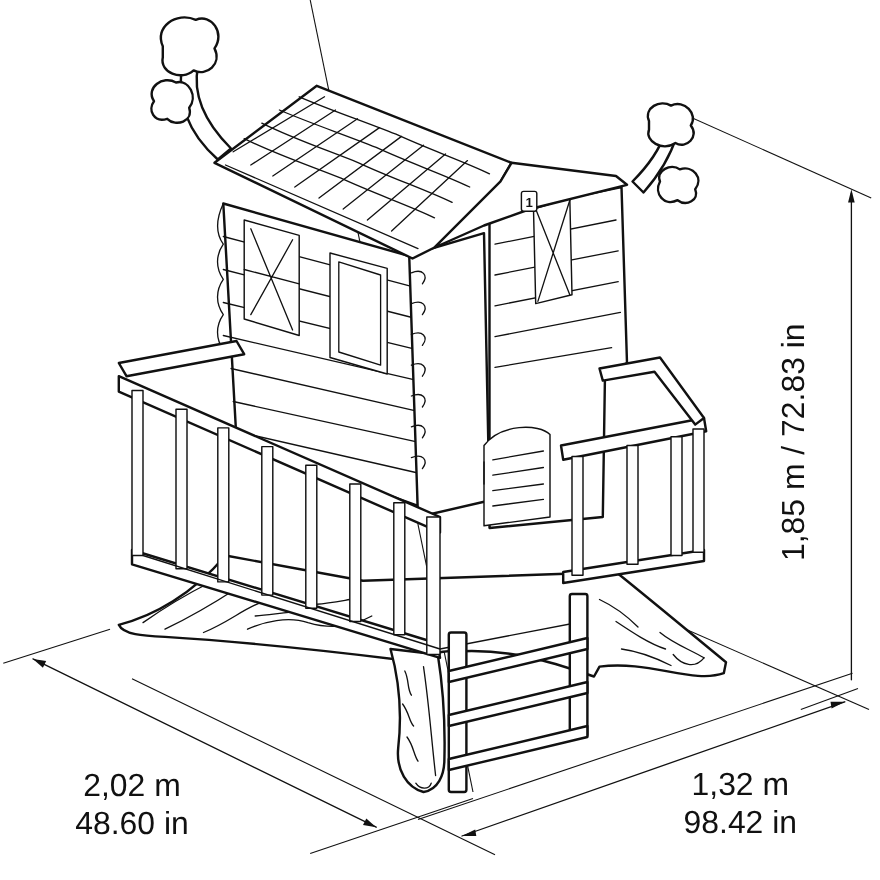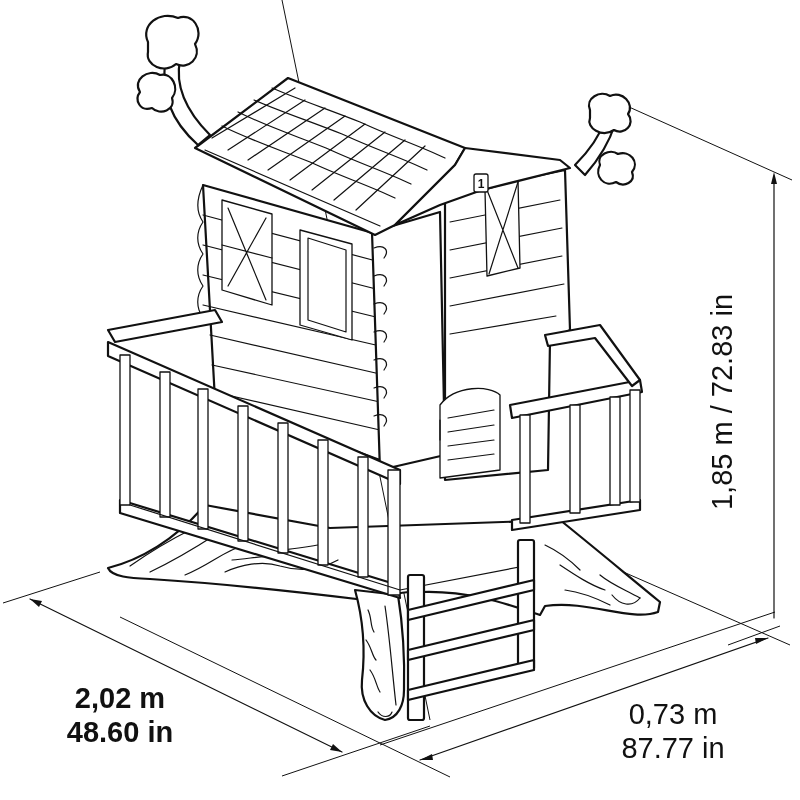--- a/index.html
+++ b/index.html
@@ -1,19 +1,19 @@
 <!DOCTYPE html>
 <html><head>
   <meta charset="utf-8">
   <style>
     html, body { margin: 0; padding: 0; background: #ffffff; }
     body { width: 800px; height: 800px; position: relative; overflow: hidden; font-family: "Liberation Sans", sans-serif; }
     #stage { position: absolute; left: 0; top: 0; width: 800px; height: 800px; }
     .dim-label { position: absolute; color: #111111; font-family: "Liberation Sans", sans-serif; font-size: 29px; line-height: 34px; text-align: center; white-space: nowrap; }
-    #lbl-width { left: 50px; top: 681px; width: 140px; font-weight: bold; }
+    #lbl-width { left: 50px; top: 698px; width: 140px; }
     #lbl-depth { left: 598px; top: 697px; width: 150px; }
     #lbl-height { left: 722px; top: 402px; width: 300px; transform: translate(-150px, -17px) rotate(-90deg); }
     .lt { fill: none; stroke: #111; stroke-width: 1.2; stroke-linejoin: round; stroke-linecap: round; }
     .thin { fill: none; stroke: #111; stroke-width: 1; }
     .wf { fill: #fff; stroke: #111; stroke-width: 2.2; stroke-linejoin: round; }
     .wft { fill: #fff; stroke: #111; stroke-width: 1.3; stroke-linejoin: round; }
   </style>
 </head>
 <body>
 
@@ -195,17 +195,17 @@
     </g>
 
   </svg>
 
   
   <div id="lbl-width" class="dim-label">
     <div>2,02 m</div>
     <div>48.60 in</div>
   </div>
   <div id="lbl-depth" class="dim-label">
-    <div>0,73 m</div>
-    <div>87.77 in</div>
+    <div>1,32 m</div>
+    <div>98.42 in</div>
   </div>
   <div id="lbl-height" class="dim-label">1,85 m / 72.83 in</div>
 </div>
 
 </body></html>

